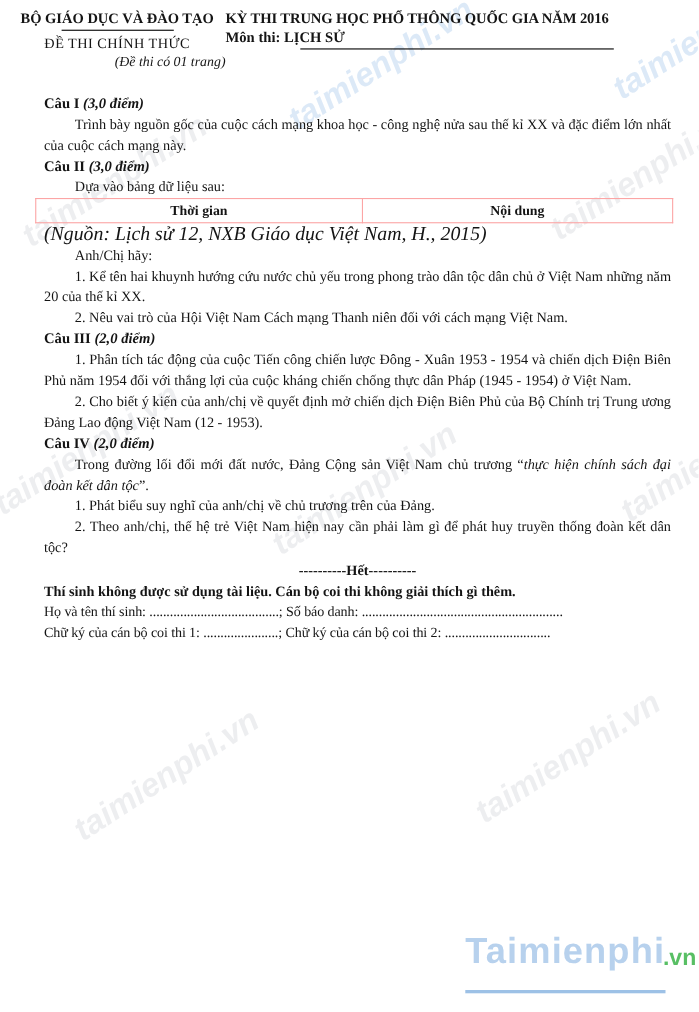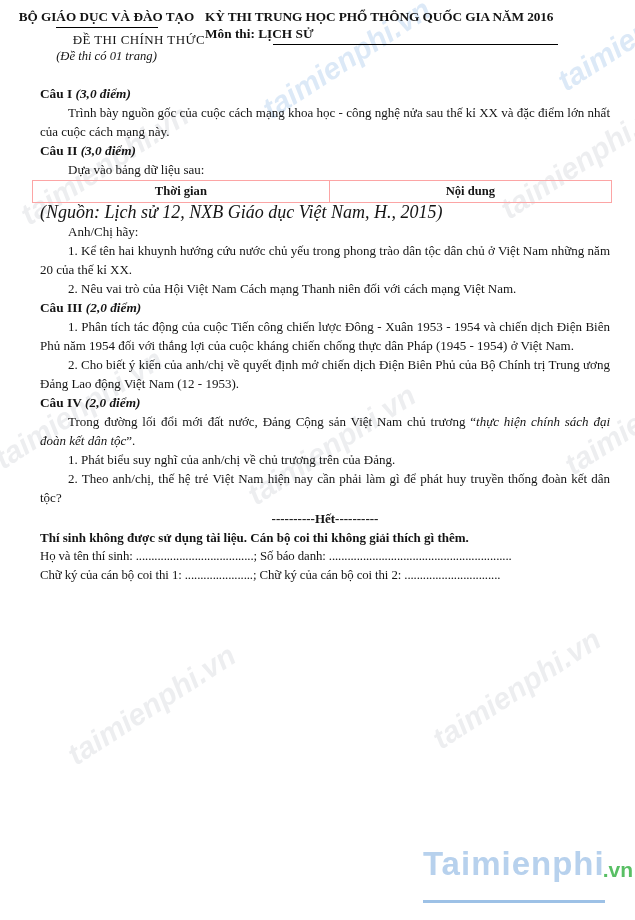--- a/index.html
+++ b/index.html
@@ -19,22 +19,22 @@
   .logo-vn { font-size:21px; color:#3cb44a; position:relative; top:2px; left:-2px; }
 
   
   .page { position:relative; z-index:1; padding:9px 10px 0 8px; }
 
   .header { display:flex; }
   .hl { width:197px; text-align:center; }
   .hr { flex:1; }
   .org { font-weight:bold; font-size:13.2px; white-space:nowrap; }
   .org-rule { width:102px; border-top:1.4px solid #000; margin:2px auto 4px; }
-  .exam-label { font-size:13px; letter-spacing:.4px; margin-top:1px; white-space:nowrap;text-align:right; }
-  .pages-note { font-style:italic; font-size:12.6px; margin-top:1px; }
+  .exam-label { font-size:13px; letter-spacing:.4px; margin-top:1px; white-space:nowrap; }
+  .pages-note { font-style:italic; font-size:12.6px; margin-top:1px;text-align:right; }
   .title { font-weight:bold; font-size:13.3px; letter-spacing:-.1px; white-space:nowrap; }
   .subject { font-weight:bold; font-size:13.3px; margin-top:1px; }
   .duration { font-style:italic; font-weight:600; font-size:13px; margin-top:2px; white-space:nowrap; }
   .duration-rule { width:285px; border-top:1.2px solid #000; margin:2px auto 0; }
 
   .bodytext { margin:20px 15px 0 32px; font-size:13px; line-height:19px; text-align:justify; }
   .qhead { font-size:13.3px; }
   .qhead .qname { font-weight:bold; }
   .qhead .qpts { font-weight:bold; font-style:italic; }
   .para { text-indent:28px; }

